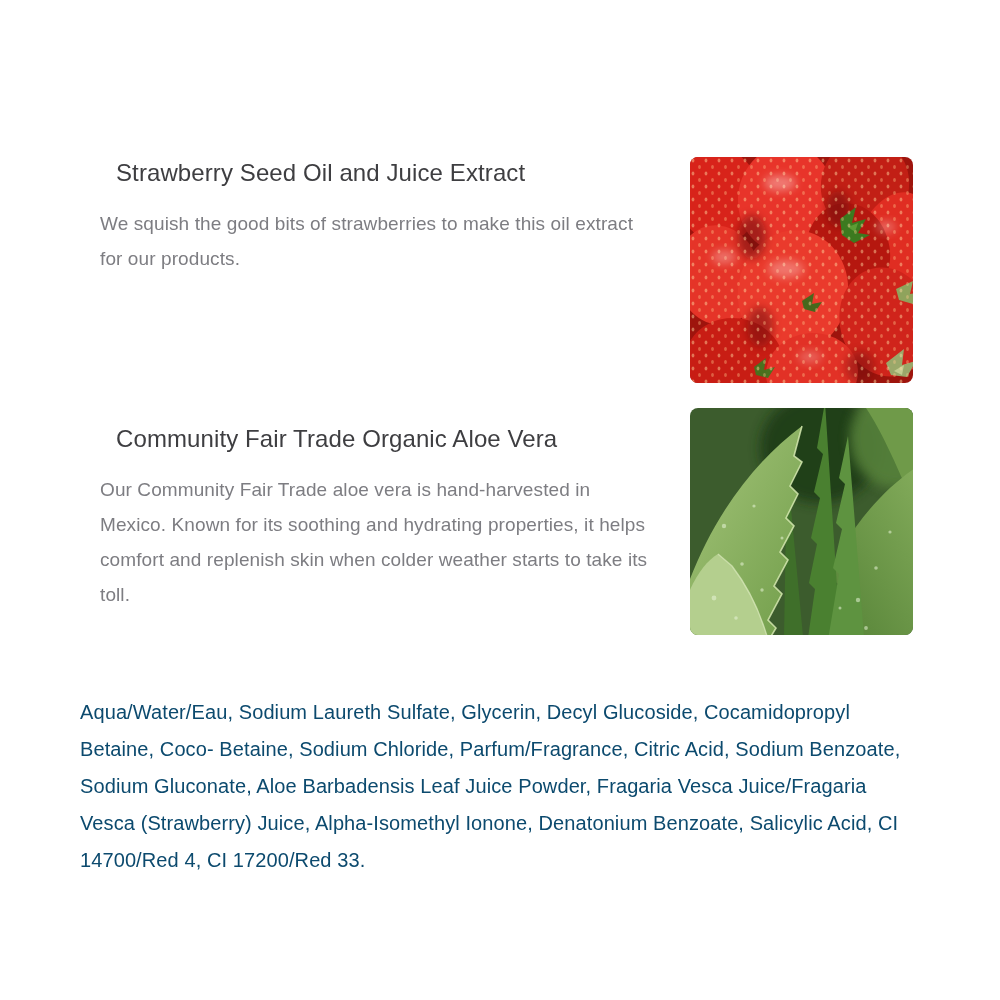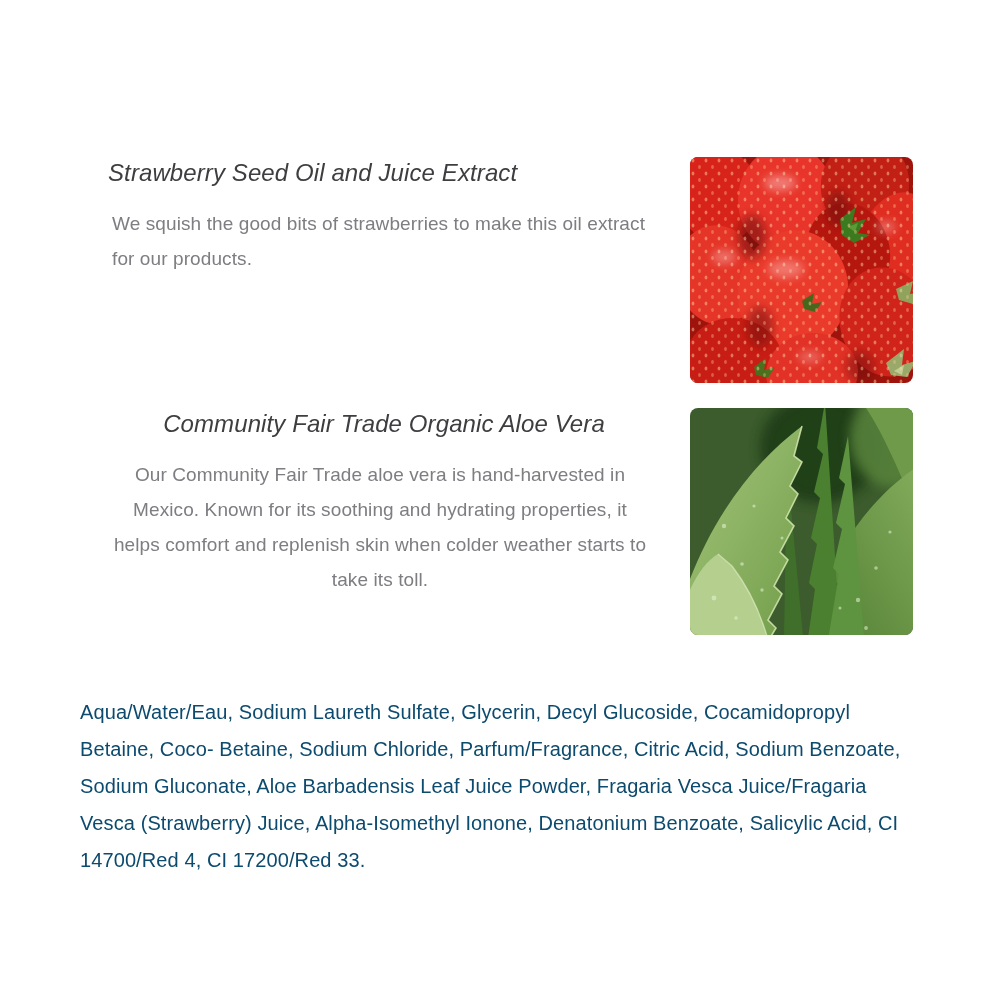--- a/index.html
+++ b/index.html
@@ -16,36 +16,35 @@
     width: 1000px;
     height: 1000px;
     background: #ffffff;
   }
   .section-text {
     position: absolute;
     left: 100px;
     width: 560px;
   }
   .section-text.s1 { top: 158px; }
-  .section-text.s2 { top: 409px; text-align: center; }
+  .section-text.s2 { top: 424px; }
   .section-heading {
     font-size: 24px;
     font-weight: 500;
     color: #3e3e41;
     letter-spacing: 0.1px;
-    margin: 0 0 18px 8px;
+    margin: 0 0 18px 16px;
     line-height: 30px;
-    font-style: italic;
   }
   .section-body {
     font-size: 19px;
     color: #7d7d82;
     line-height: 35px;
     letter-spacing: 0.1px;
-    margin: 12px;
+    margin: 0;
     max-width: 548px;
   }
   .section-image {
     position: absolute;
     left: 690px;
     width: 223px;
     border-radius: 8px;
     overflow: hidden;
     display: block;
   }

